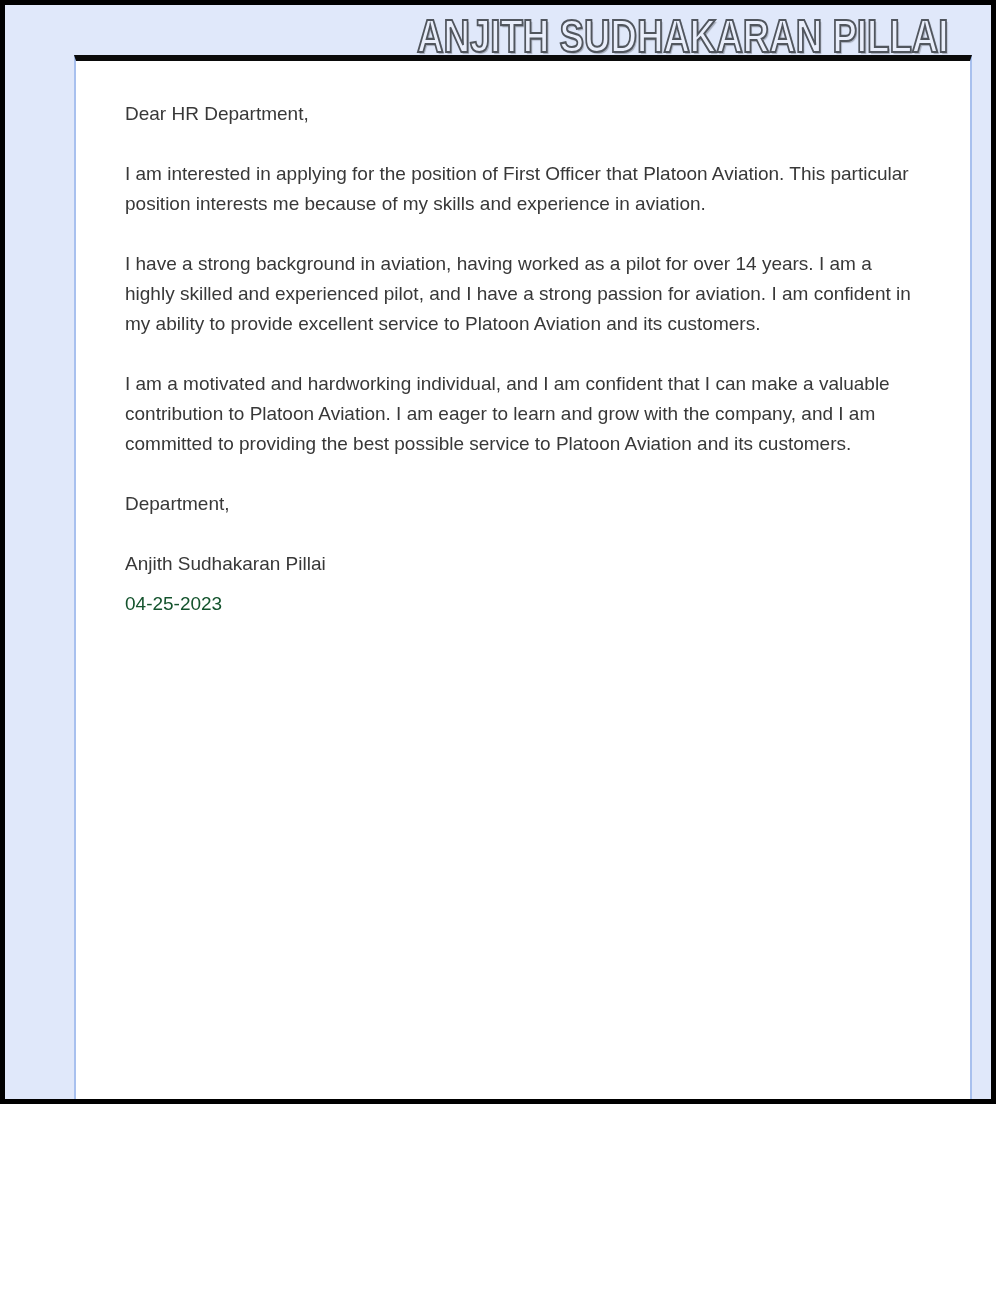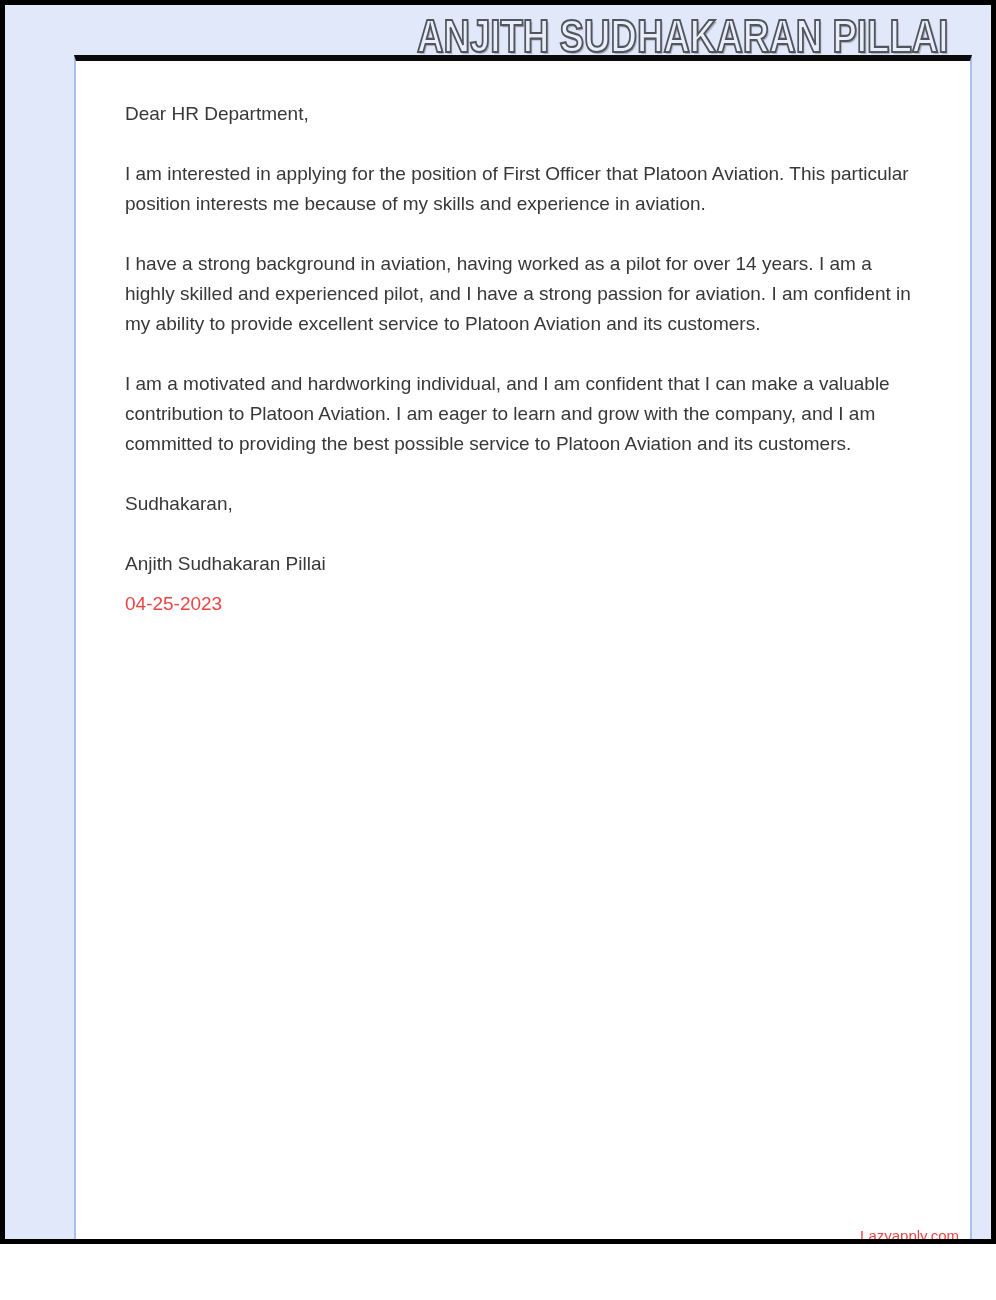--- a/index.html
+++ b/index.html
@@ -5,21 +5,21 @@
   html, body {
     margin: 0;
     padding: 0;
     background: #ffffff;
   }
   * { box-sizing: border-box; }
 
   .frame {
     position: relative;
     width: 996px;
-    height: 1244px;
+    height: 1104px;
     background: #e0e8fa;
     border: 5px solid #000000;
     font-family: "Liberation Sans", sans-serif;
     overflow: hidden;
   }
 
   
   .header {
     height: 50px;
     display: flex;
@@ -63,21 +63,21 @@
     margin: 30px 0;
   }
   .content p:first-child {
     margin-top: 0;
   }
   .signature-name {
     margin-bottom: 0 !important;
   }
   .date {
     margin-top: 10px !important;
-    color: #ef4444;
+    color: #14532d;
   }
 
   .watermark {
     position: absolute;
     right: 11px;
     bottom: 12px;
     font-size: 15px;
     line-height: 20px;
     color: #ef4444;
   }
@@ -95,21 +95,21 @@
     <div class="content">
       <p>Dear HR Department,</p>
 
       <p>I am interested in applying for the position of First Officer that Platoon Aviation. This particular position interests me because of my skills and experience in aviation.</p>
 
       <p>I have a strong background in aviation, having worked as a pilot for over 14 years. I am a highly skilled and experienced pilot, and I have a strong passion for aviation. I am confident in my ability to provide excellent service to Platoon Aviation and its customers.</p>
 
       <p>I am a motivated and hardworking individual, and I am confident that I can make a valuable contribution to Platoon Aviation. I am eager to learn and grow with the company, and I am committed to providing the best possible service to Platoon Aviation and its customers.</p>
 
 
-      <p>Sudhakaran,</p>
+      <p>Department,</p>
 
       <p class="signature-name">Anjith Sudhakaran Pillai</p>
 
       <p class="date">04-25-2023</p>
     </div>
 
     <div class="watermark">Lazyapply.com</div>
   </div>
 
 </div>

